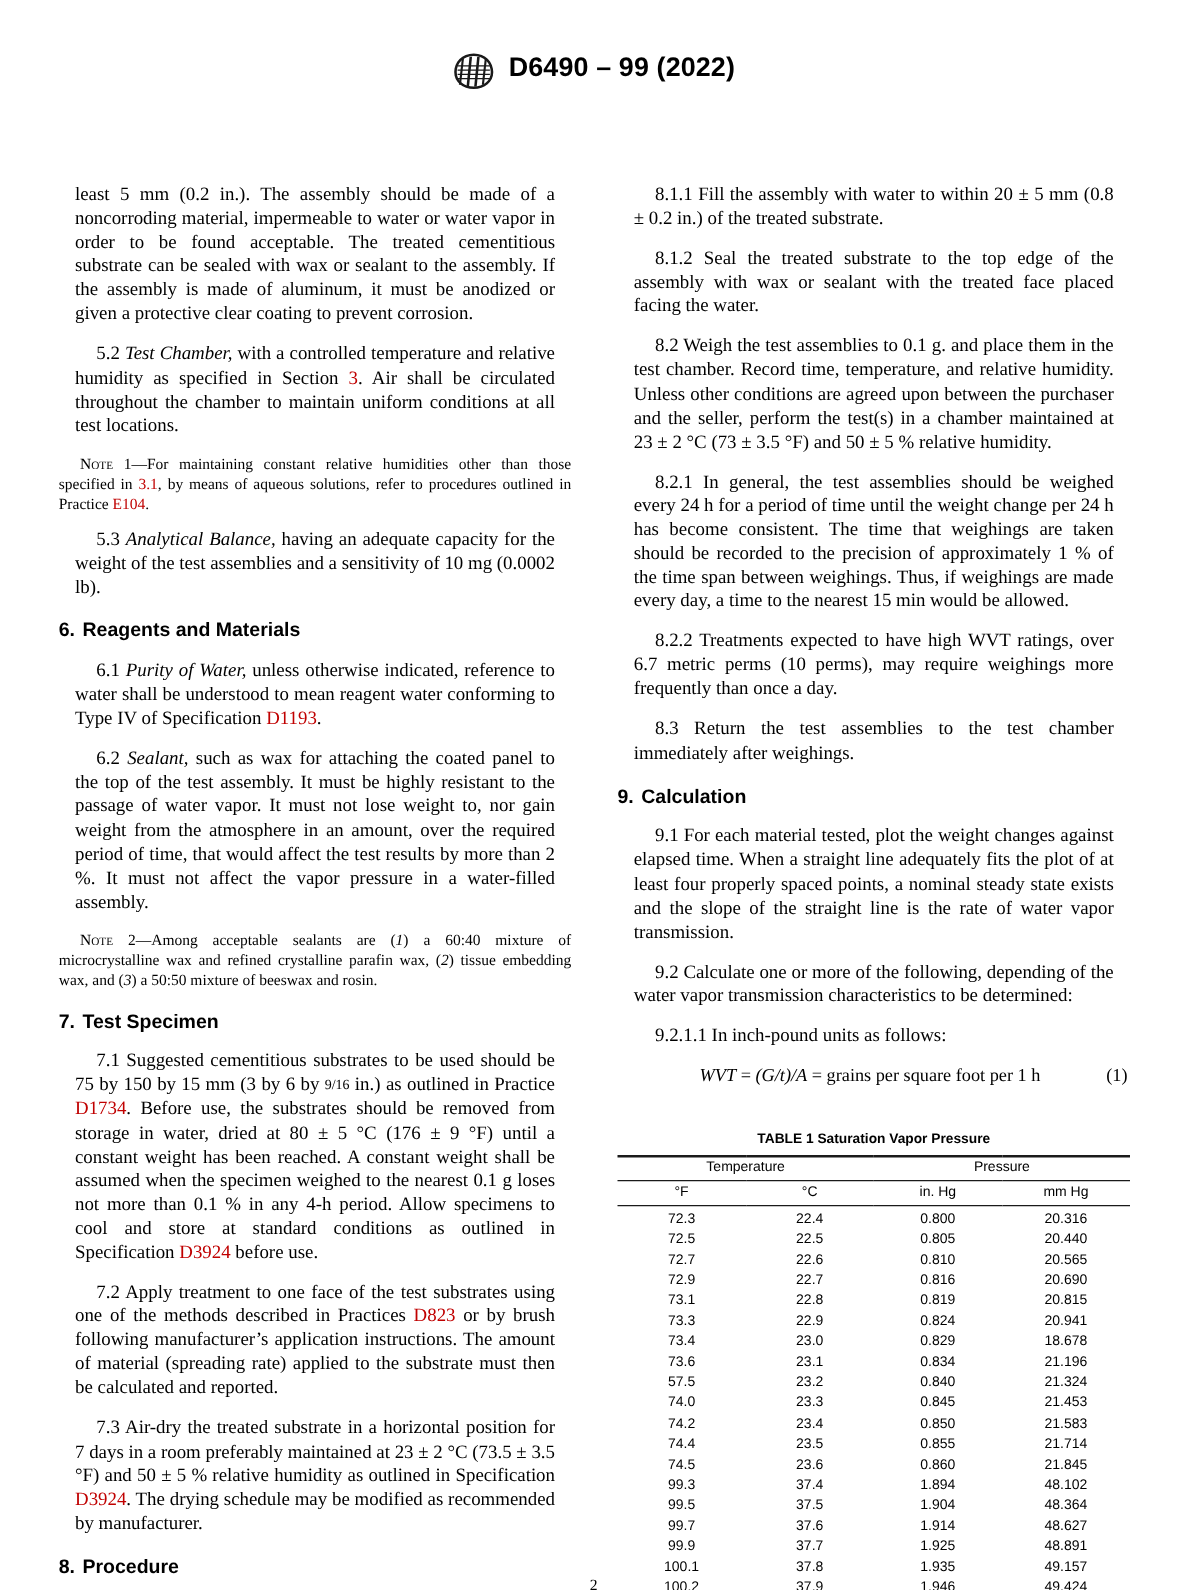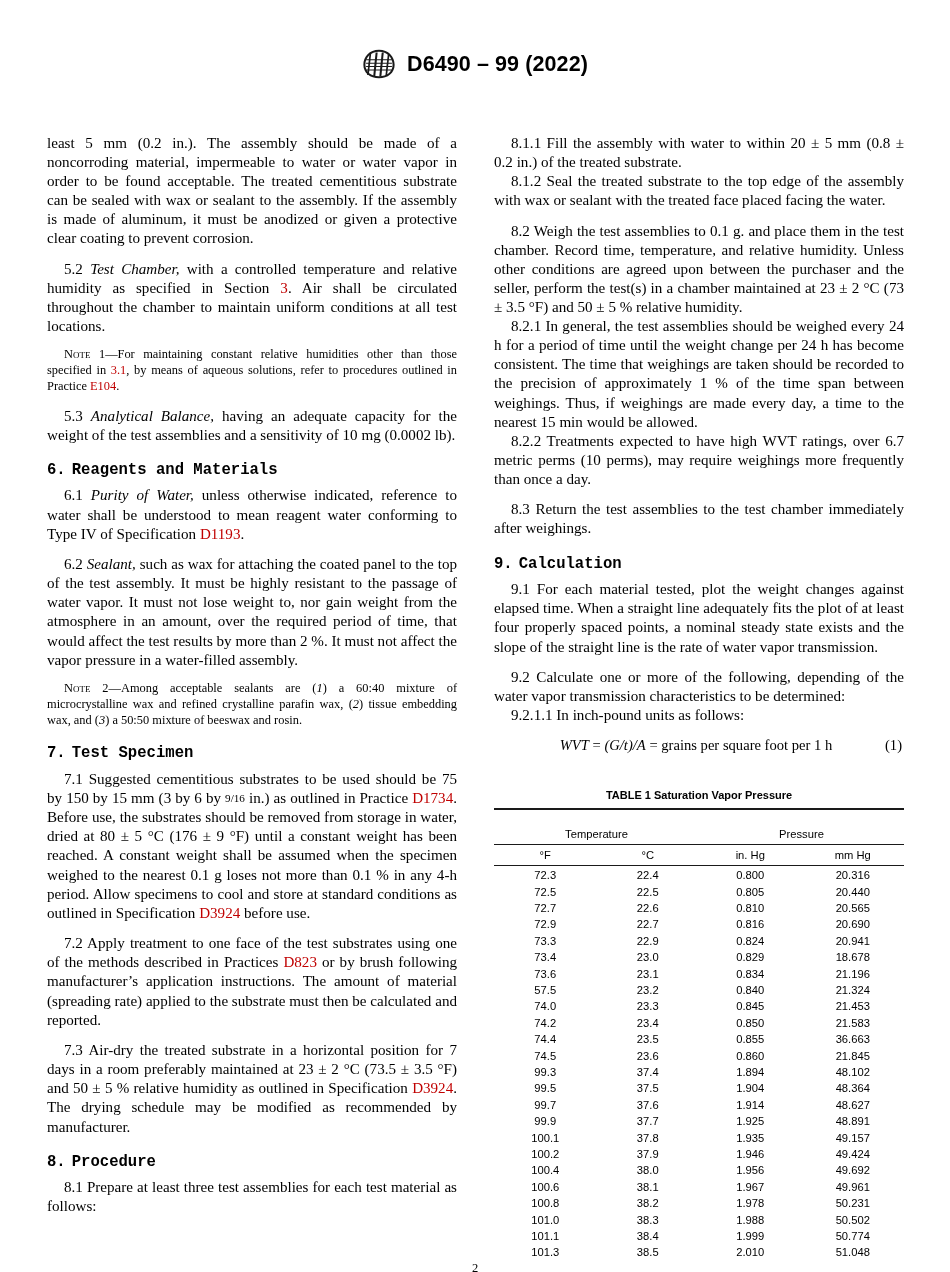--- a/index.html
+++ b/index.html
@@ -19,21 +19,20 @@
     position: relative;
     width: 950px;
     height: 1272px;
     box-sizing: border-box;
     padding: 0;
   }
 
   
   .header {
     display: flex;
-    align-items: center;
     justify-content: center;
     gap: 11px;
     height: 44px;
     margin-top: 42px;
   }
   .astm-logo {
     width: 34px;
     height: 30px;
     display: block;
   }
@@ -52,21 +51,21 @@
     left: 47px;
     width: 858px;
     display: flex;
     gap: 37px;
   }
   .col {
     width: 410px;
   }
 
   p {
-    margin: 0;
+    margin: 13px;
     font-size: 15.1px;
     line-height: 1.265;
     text-align: justify;
     text-justify: inter-word;
     hyphens: none;
   }
   p.ind {
     text-indent: 17px;
   }
   p.gap {
@@ -79,21 +78,21 @@
     font-size: 12.4px;
     line-height: 1.285;
     text-align: justify;
     margin: 11px 0 0 0;
     text-indent: 17px;
   }
   .note .nlabel {
     font-variant: small-caps;
   }
   h3.sect {
-    font-family: Liberation Mono, monospace;
+    font-family: Liberation Sans, sans-serif;
     font-weight: bold;
     font-size: 15.6px;
     margin: 16px 0 7px 0;
     line-height: 1.2;
   }
   h3.sect .num {
     margin-right: 6px;
   }
   .ref {
     color: #c00000;
@@ -146,21 +145,21 @@
   table.data th,
   table.data td {
     padding: 0;
     font-weight: normal;
     text-align: center;
     line-height: 1.465;
   }
   .rule-top   { border-top: 2.2px solid #1a1a1a; }
   .rule-thin  { border-top: 0.9px solid #1a1a1a; }
   table.data thead th.group {
-    padding-top: 16px;
+    padding-top: 0;
     padding-bottom: 1.5px;
   }
   table.data thead th.unit {
     padding-top: 1.5px;
     padding-bottom: 1.5px;
   }
   table.data tbody tr:first-child td {
     padding-top: 1.5px;
   }
   .col-f  { width: 25%; }
@@ -296,20 +295,26 @@
                 <td class="col-in">0.810</td>
                 <td class="col-mm">20.565</td>
               </tr>
               <tr>
                 <td class="col-f">72.9</td>
                 <td class="col-c">22.7</td>
                 <td class="col-in">0.816</td>
                 <td class="col-mm">20.690</td>
               </tr>
               <tr>
+                <td class="col-f">73.1</td>
+                <td class="col-c">22.8</td>
+                <td class="col-in">0.819</td>
+                <td class="col-mm">20.815</td>
+              </tr>
+              <tr>
                 <td class="col-f">73.3</td>
                 <td class="col-c">22.9</td>
                 <td class="col-in">0.824</td>
                 <td class="col-mm">20.941</td>
               </tr>
               <tr>
                 <td class="col-f">73.4</td>
                 <td class="col-c">23.0</td>
                 <td class="col-in">0.829</td>
                 <td class="col-mm">18.678</td>
@@ -335,21 +340,21 @@
               <tr>
                 <td class="col-f">74.2</td>
                 <td class="col-c">23.4</td>
                 <td class="col-in">0.850</td>
                 <td class="col-mm">21.583</td>
               </tr>
               <tr>
                 <td class="col-f">74.4</td>
                 <td class="col-c">23.5</td>
                 <td class="col-in">0.855</td>
-                <td class="col-mm">36.663</td>
+                <td class="col-mm">21.714</td>
               </tr>
               <tr>
                 <td class="col-f">74.5</td>
                 <td class="col-c">23.6</td>
                 <td class="col-in">0.860</td>
                 <td class="col-mm">21.845</td>
               </tr>
               <tr>
                 <td class="col-f">99.3</td>
                 <td class="col-c">37.4</td>

